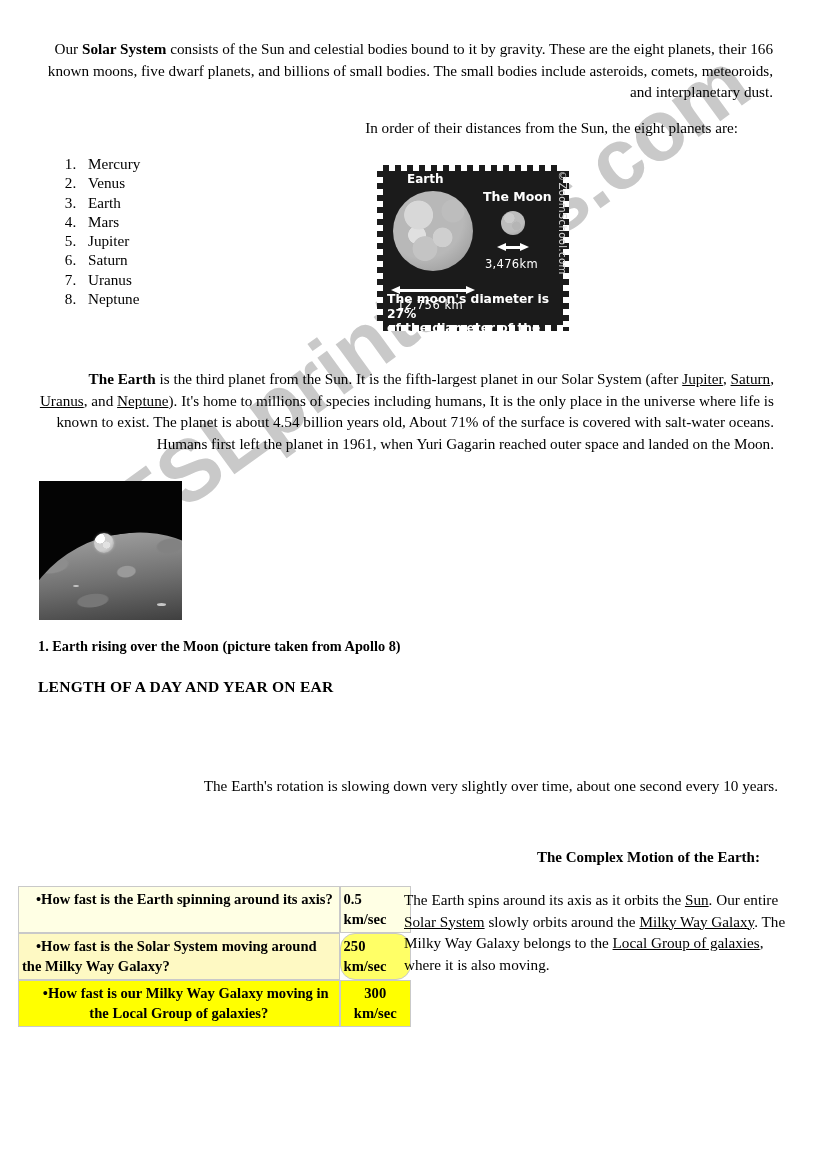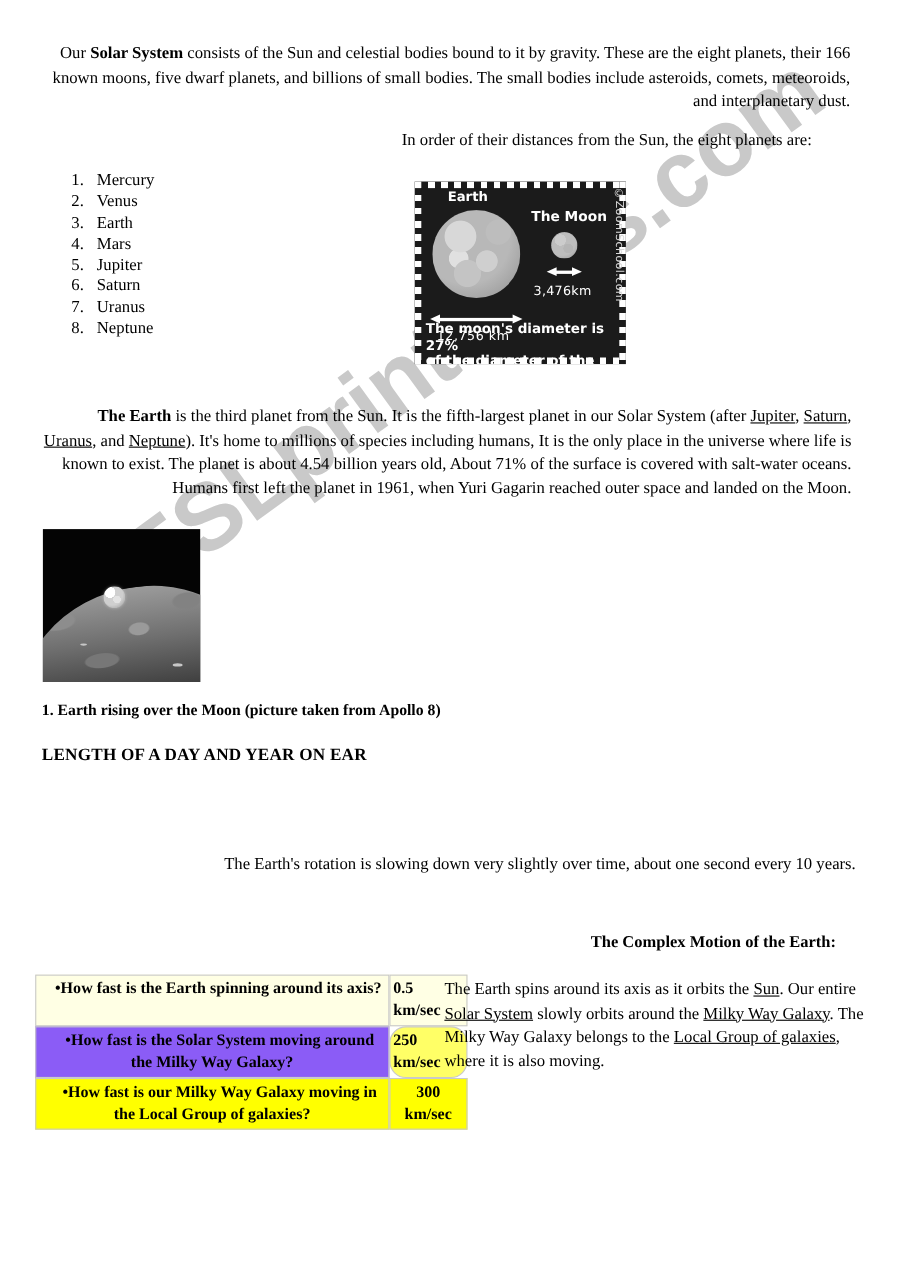--- a/index.html
+++ b/index.html
@@ -167,21 +167,21 @@
     position:absolute;left:38px;top:678px;
     font-size:15.6px;font-weight:bold;letter-spacing:.2px;z-index:10;white-space:nowrap;
   }
   .motion-head{
     position:absolute;left:537px;top:849px;
     font-size:15px;font-weight:bold;z-index:10;white-space:nowrap;
   }
 
   
   .speeds{
-    position:absolute;left:32px;top:886px;
+    position:absolute;left:18px;top:886px;
     width:393px;
     border-collapse:separate;
     border-spacing:0;
     z-index:10;
     font-family:"Liberation Serif","DejaVu Serif",serif;
     font-weight:bold;
     font-size:14.6px;
     line-height:20px;
   }
   .speeds td{
@@ -281,21 +281,21 @@
   <table class="speeds">
     <tbody>
       <tr class="r0">
         <td class="q" style="background: rgb(255, 255, 228);">
           <span class="q-text">•How fast is the Earth spinning around its axis?</span>
         </td>
         <td class="v" style="background: rgb(255, 255, 228);">0.5
 km/sec</td>
       </tr>
       <tr class="r2">
-        <td class="q" style="background: #8b5cf6; text-align: center;">
+        <td class="q" style="background: #fef9c3;">
           <span class="q-text">•How fast is the Solar System moving around the Milky Way Galaxy?</span>
         </td>
         <td class="v" style="background: rgb(255, 255, 102); border-radius: 15px;">250
 km/sec</td>
       </tr>
       <tr class="r3">
         <td class="q" style="background: rgb(255, 255, 0);">
           <span class="q-text">•How fast is our Milky Way Galaxy moving in the Local Group of galaxies?</span>
         </td>
         <td class="v" style="background: rgb(255, 255, 0);">300

